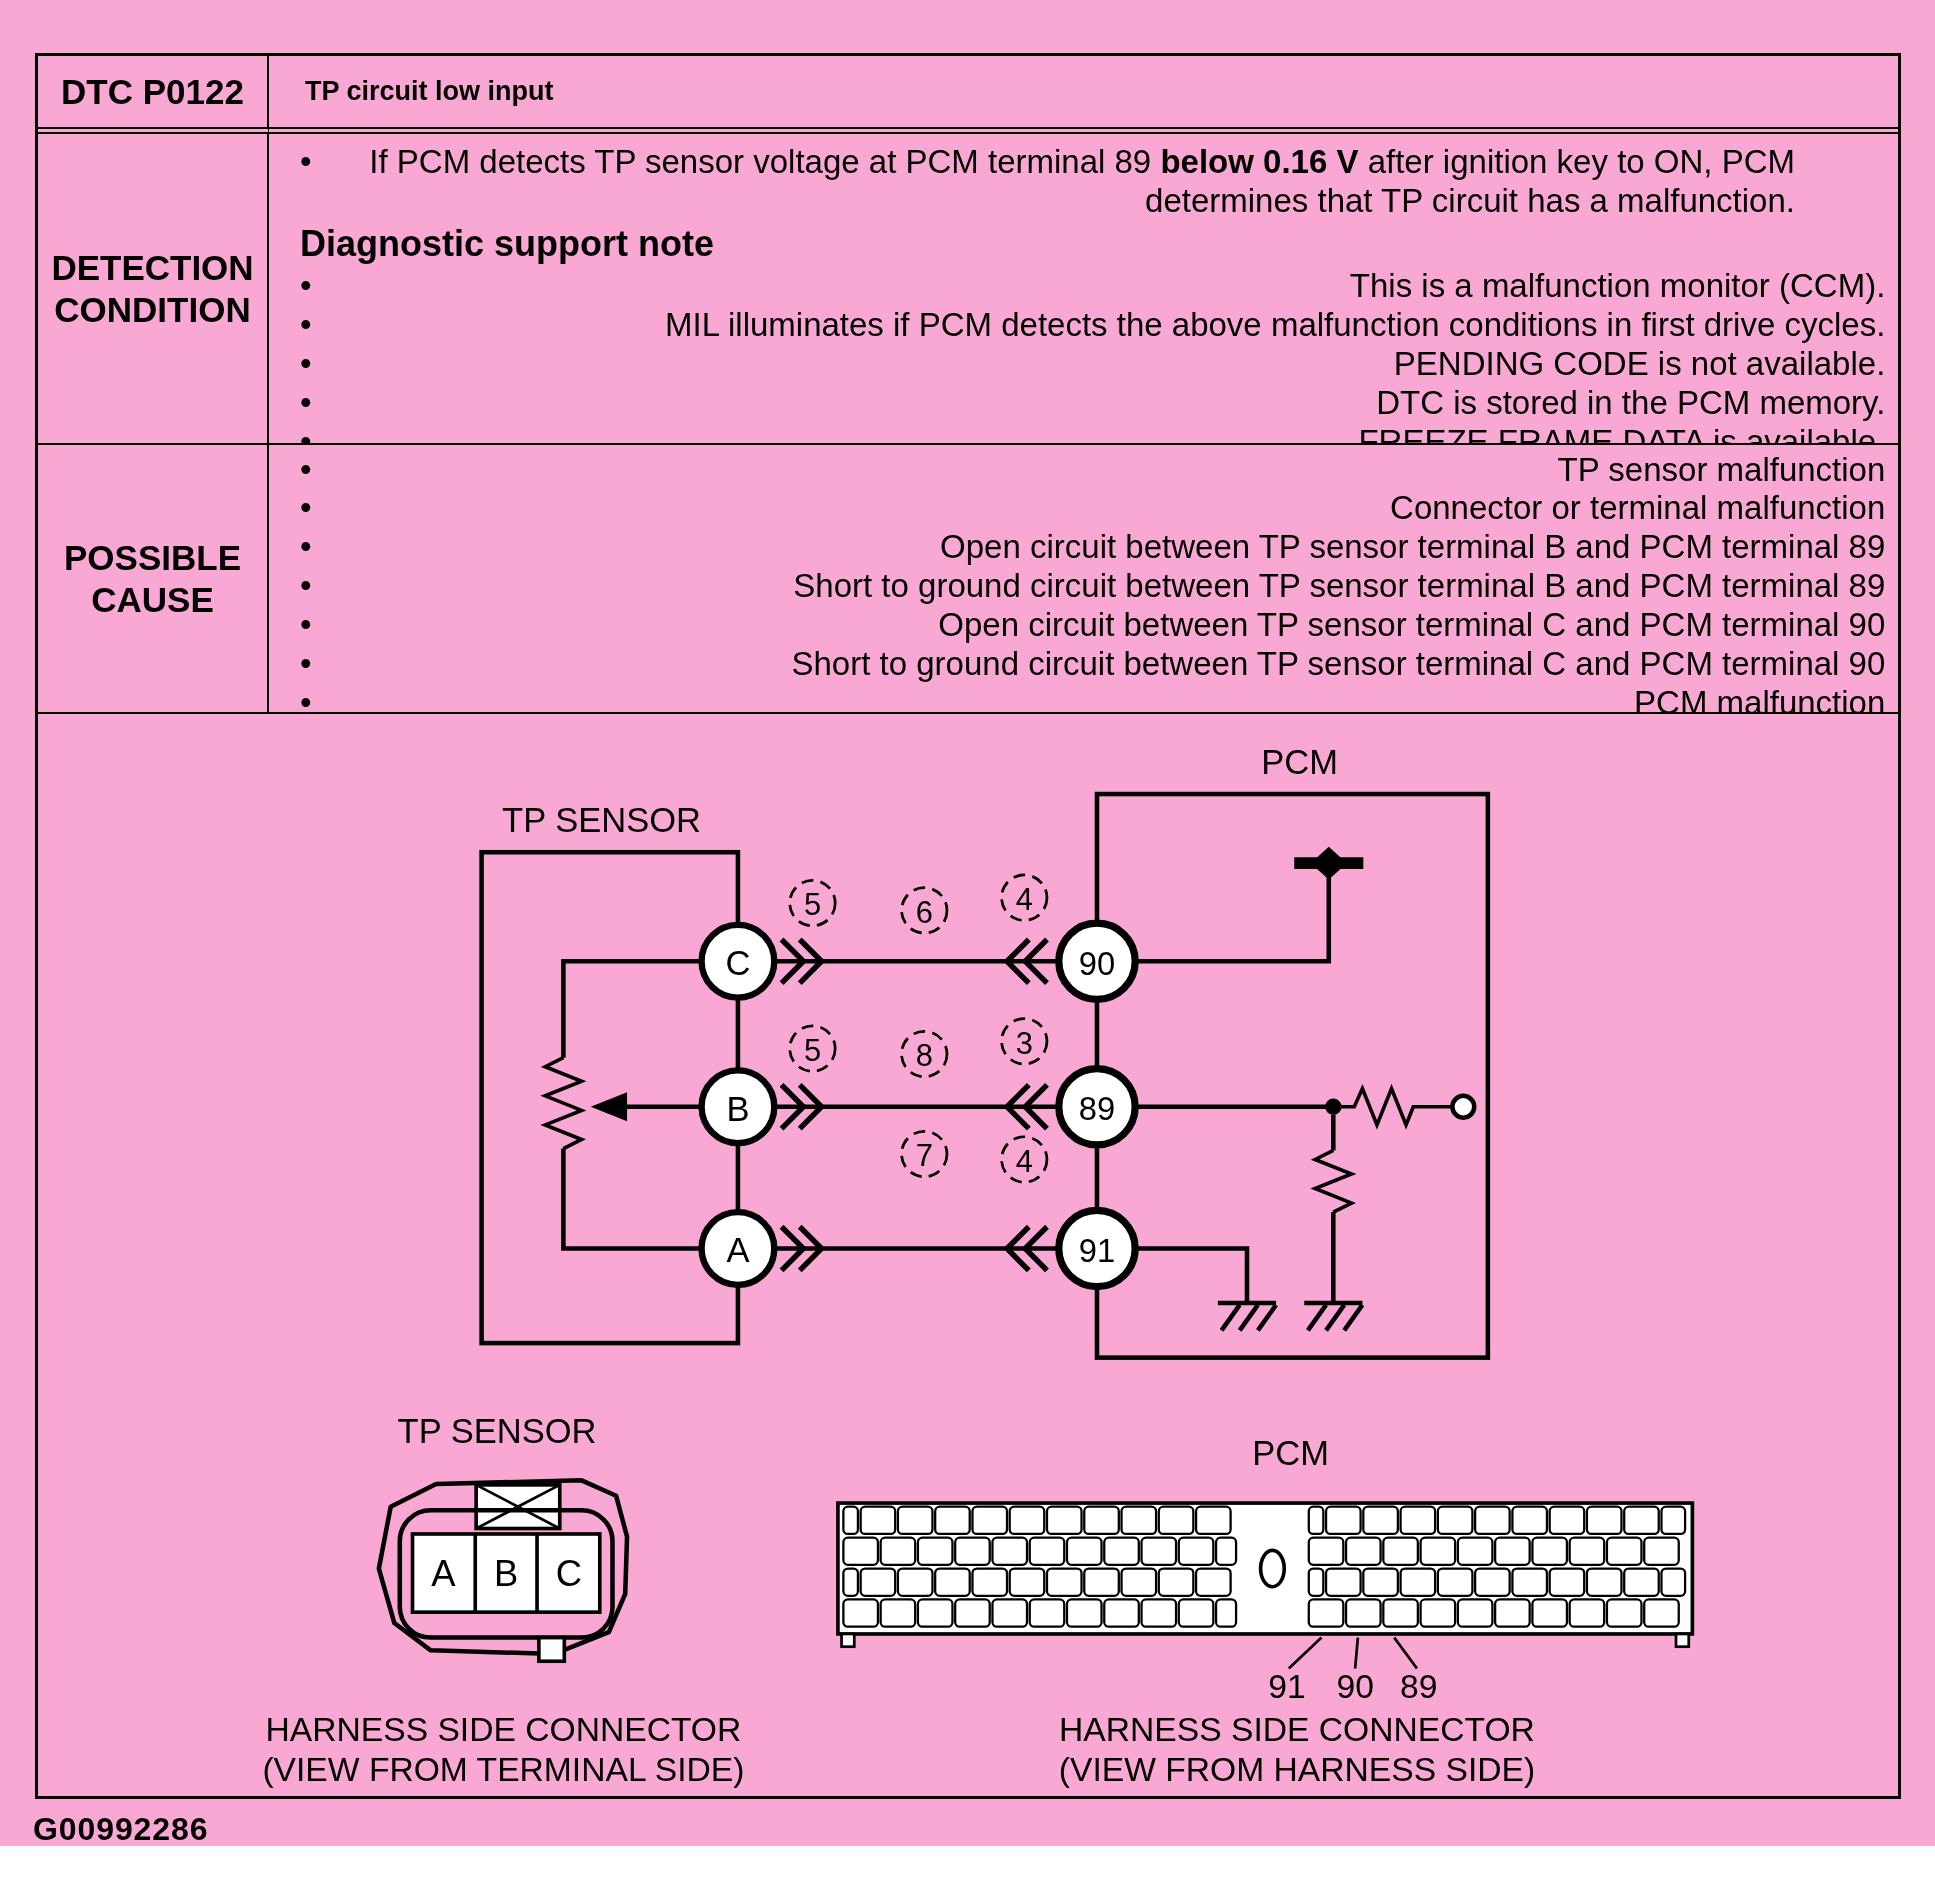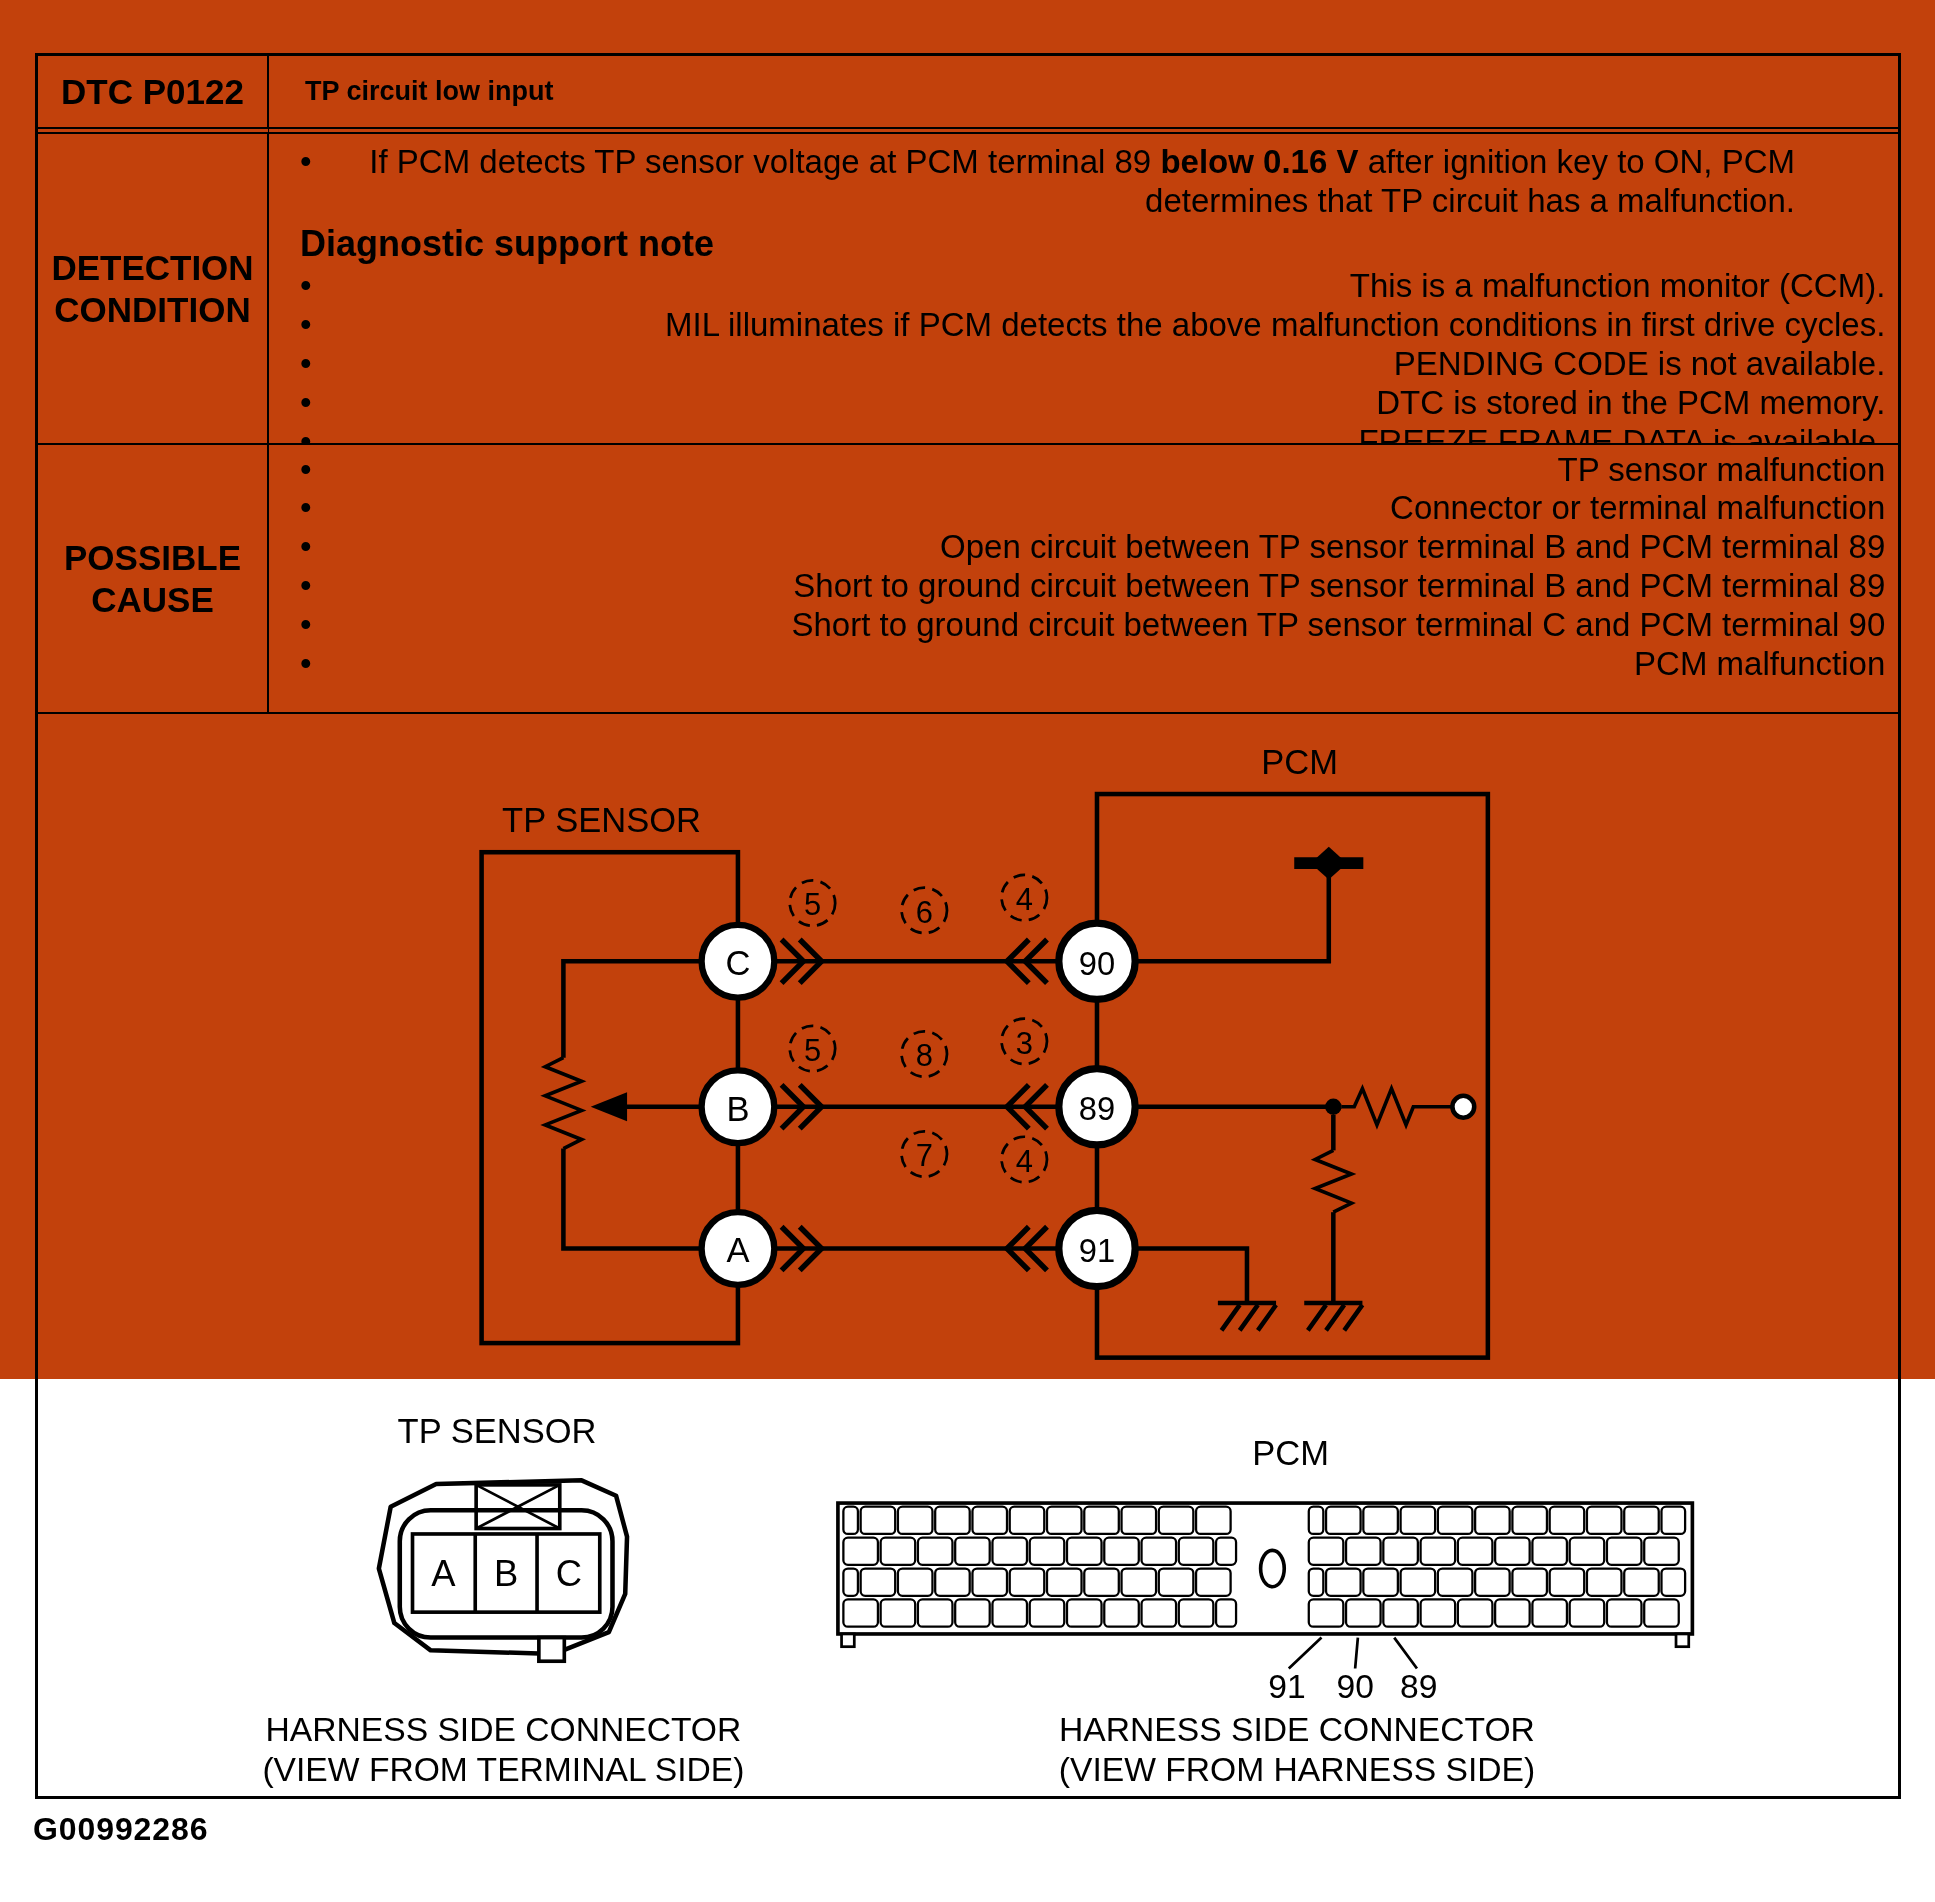--- a/index.html
+++ b/index.html
@@ -1,18 +1,18 @@
 <!DOCTYPE html>
 <html style="font-size:14.5px"><head>
 <meta charset="utf-8">
 <style>
   html,body{margin:0;padding:0;background:#fff;}
   body{width:1936px;height:1903px;overflow:hidden;
        font-family:"Liberation Sans",sans-serif;color:#000;}
-  .sheet{position:relative;width:1936px;height:1379px;background:#c2410c;}
+  .sheet{position:relative;width:1936px;height:1846px;background:#f9a8d4;}
 
   
   .doc-table{position:absolute;left:35px;top:53px;width:1866px;height:1746px;
              box-sizing:border-box;border:3.6px solid #000;
              display:grid;grid-template-columns:231px 1fr;
              grid-template-rows:78px 311px 269px 1fr;}
   .cell{box-sizing:border-box;overflow:hidden;}
   .hd{border-right:2.7px solid #000;display:flex;align-items:center;justify-content:center;
       text-align:center;font-weight:bold;font-size:35px;line-height:1.2;white-space:pre-line;}
   .rule-heavy{border-bottom:7.3px double #000;}
@@ -93,20 +93,23 @@
           <span class="txt">TP sensor malfunction</span>
           </div>
         <div class="bullet">
           <span class="txt">Connector or terminal malfunction</span>
           </div>
         <div class="bullet">
           <span class="txt">Open circuit between TP sensor terminal B and PCM terminal 89</span>
           </div>
         <div class="bullet">
           <span class="txt">Short to ground circuit between TP sensor terminal B and PCM terminal 89</span>
+          </div>
+        <div class="bullet">
+          <span class="txt">Open circuit between TP sensor terminal C and PCM terminal 90</span>
           </div>
         <div class="bullet">
           <span class="txt">Short to ground circuit between TP sensor terminal C and PCM terminal 90</span>
           </div>
         <div class="bullet">
           <span class="txt">PCM malfunction</span>
           </div>
       </div>
     </div>
 

